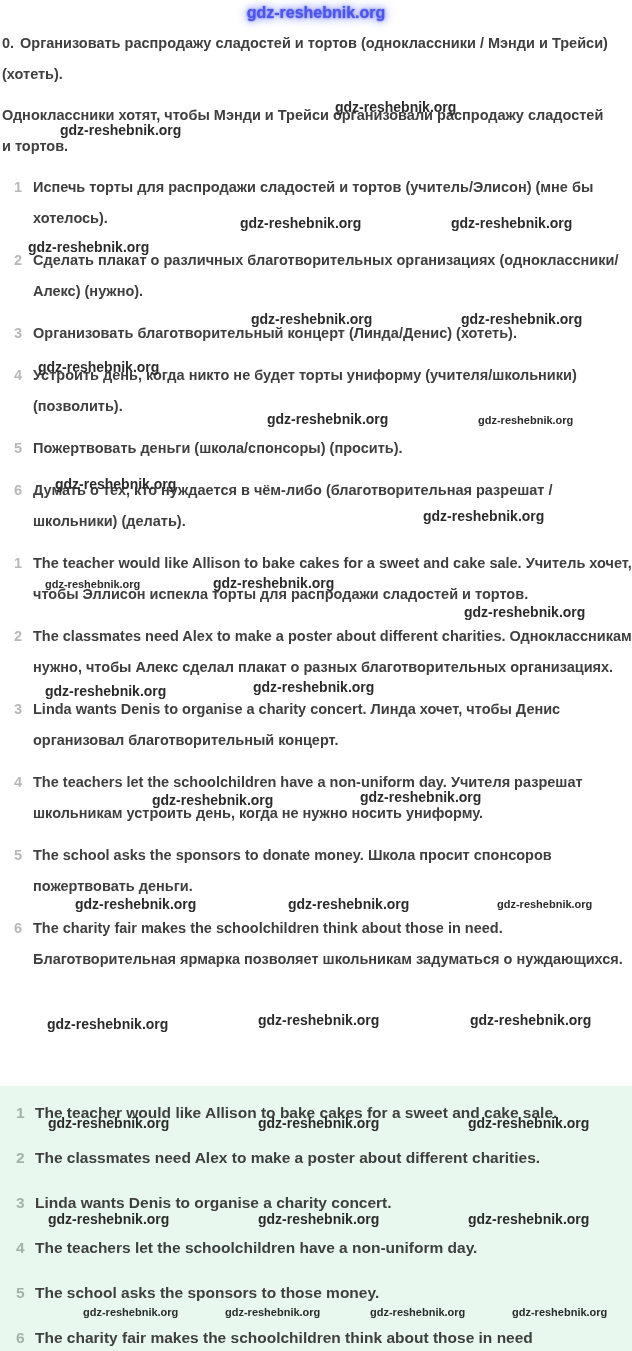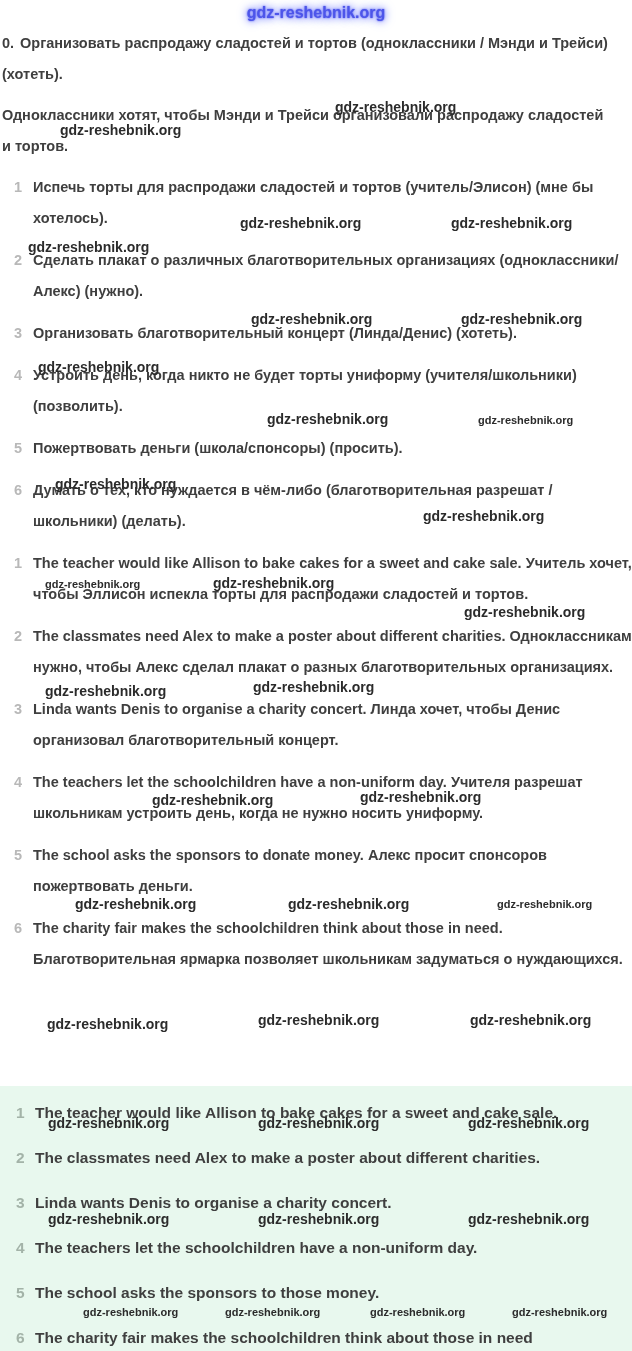--- a/index.html
+++ b/index.html
@@ -96,21 +96,21 @@
     <div class="item">
       <span class="num">3</span>
       <span class="txt">Linda wants Denis to organise a charity concert. Линда хочет, чтобы Денис организовал благотворительный концерт.</span>
     </div>
     <div class="item">
       <span class="num">4</span>
       <span class="txt">The teachers let the schoolchildren have a non-uniform day. Учителя разрешат школьникам устроить день, когда не нужно носить униформу.</span>
     </div>
     <div class="item">
       <span class="num">5</span>
-      <span class="txt">The school asks the sponsors to donate money. Алекс просит спонсоров пожертвовать деньги.</span>
+      <span class="txt">The school asks the sponsors to donate money. Школа просит спонсоров пожертвовать деньги.</span>
     </div>
     <div class="item">
       <span class="num">6</span>
       <span class="txt">The charity fair makes the schoolchildren think about those in need. Благотворительная ярмарка позволяет школьникам задуматься о нуждающихся.</span>
     </div>
 
   </div>
 
   <div class="final">
     <div class="item">

